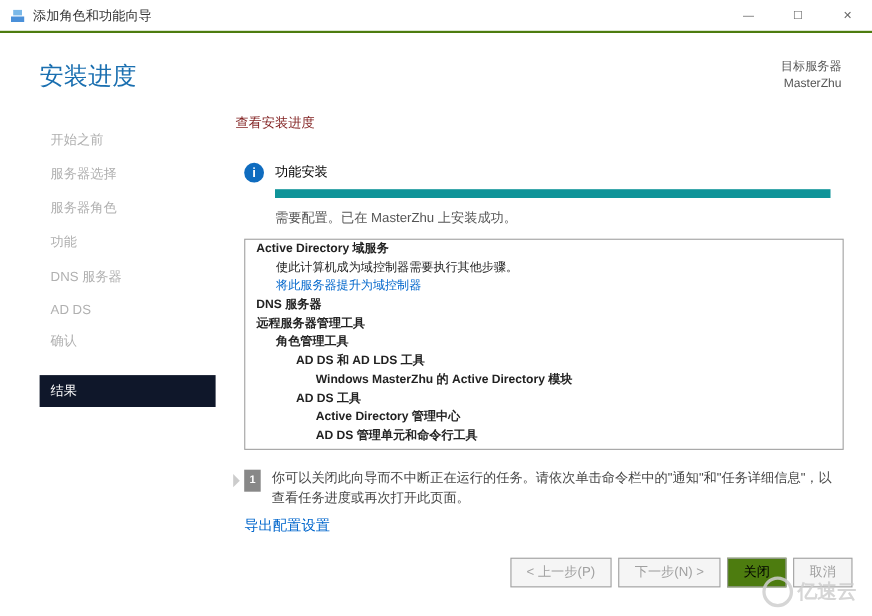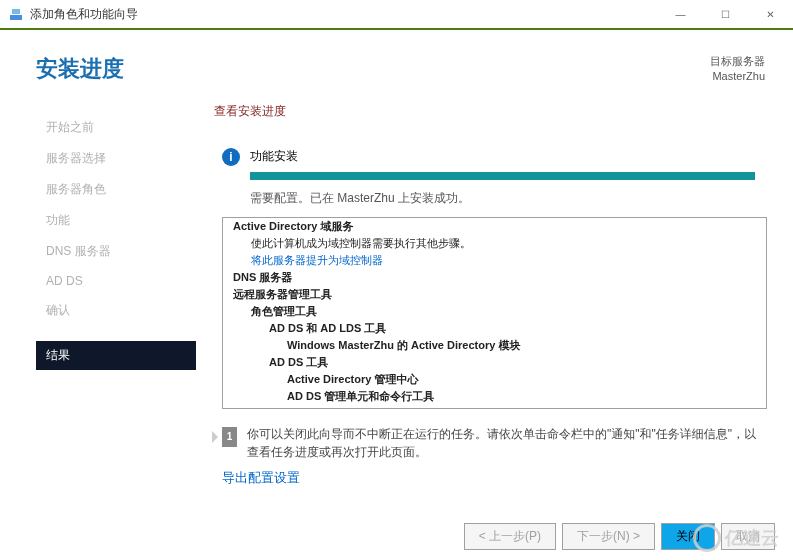--- a/index.html
+++ b/index.html
@@ -32,21 +32,21 @@
     }
     .header-area {
       padding: 24px 28px 10px 36px;
       display: flex;
       justify-content: space-between;
       align-items: flex-start;
     }
     .page-title {
       font-size: 22px;
       color: #1a6fb0;
-      font-weight: 700;
+      font-weight: 400;
     }
     .server-target {
       text-align: right;
       color: #555;
       font-size: 11px;
       line-height: 1.4;
     }
     .body-area {
       display: flex;
       padding: 0 16px 0 36px;
@@ -124,30 +124,30 @@
       border-bottom: 6px solid transparent;
       left: -10px; top: 4px;
     }
     .note-text { color: #444; font-size: 12px; line-height: 1.5; }
     .export-link {
       color: #0066cc; font-size: 13px; cursor: pointer;
       margin-left: 8px;
     }
     .footer {
       position: absolute;
-      bottom: 10px;
+      bottom: 26px;
       right: 18px;
       display: flex;
       gap: 6px;
     }
     .footer button {
       padding: 4px 14px;
       font-size: 12px;
       border: 1px solid #a0a0a0;
-      background: #0ea5e9;
+      background: #4d7c0f;
       cursor: pointer;
     }
     .footer button:disabled {
       color: #a0a0a0;
       background: #f5f5f5;
       cursor: default;
     }
     .watermark {
       position: absolute;
       bottom: 8px; right: 14px;

